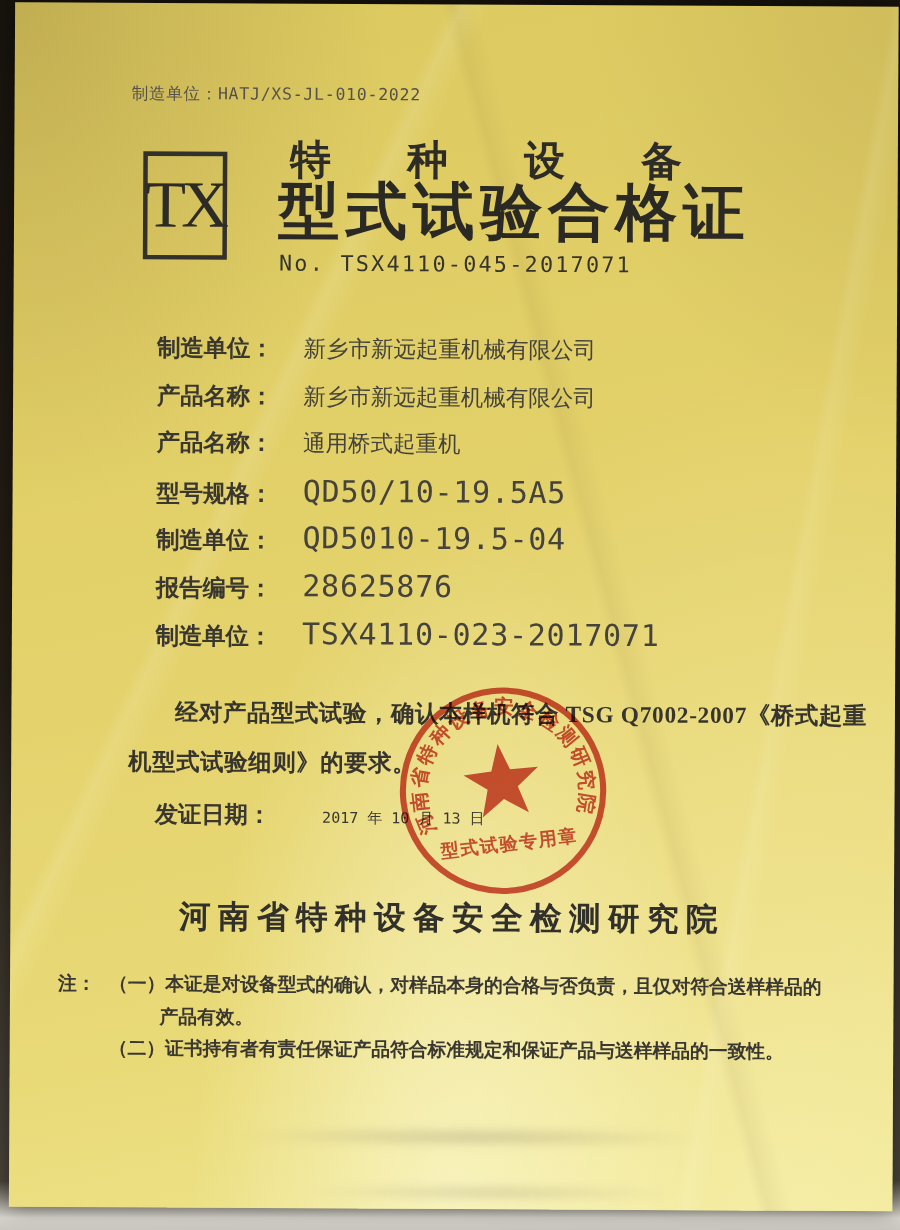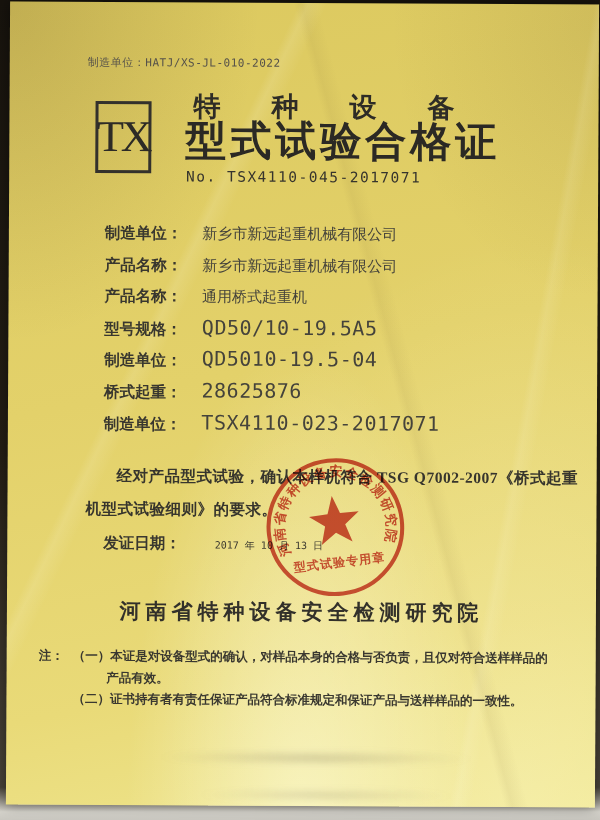--- a/index.html
+++ b/index.html
@@ -150,21 +150,21 @@
       </div>
       <div class="field-row">
         <span class="field-label">型号规格：</span>
         <span class="field-value v-mono">QD50/10-19.5A5</span>
       </div>
       <div class="field-row">
         <span class="field-label">制造单位：</span>
         <span class="field-value v-mono">QD5010-19.5-04</span>
       </div>
       <div class="field-row">
-        <span class="field-label">桥式起重：</span>
+        <span class="field-label">报告编号：</span>
         <span class="field-value v-mono">28625876</span>
       </div>
       <div class="field-row">
         <span class="field-label">制造单位：</span>
         <span class="field-value v-mono">TSX4110-023-2017071</span>
       </div>
     </div>
 
     <div class="statement">
       <div class="st-line1">经对产品型式试验，确认本样机符合 TSG Q7002-2007《桥式起重</div>

